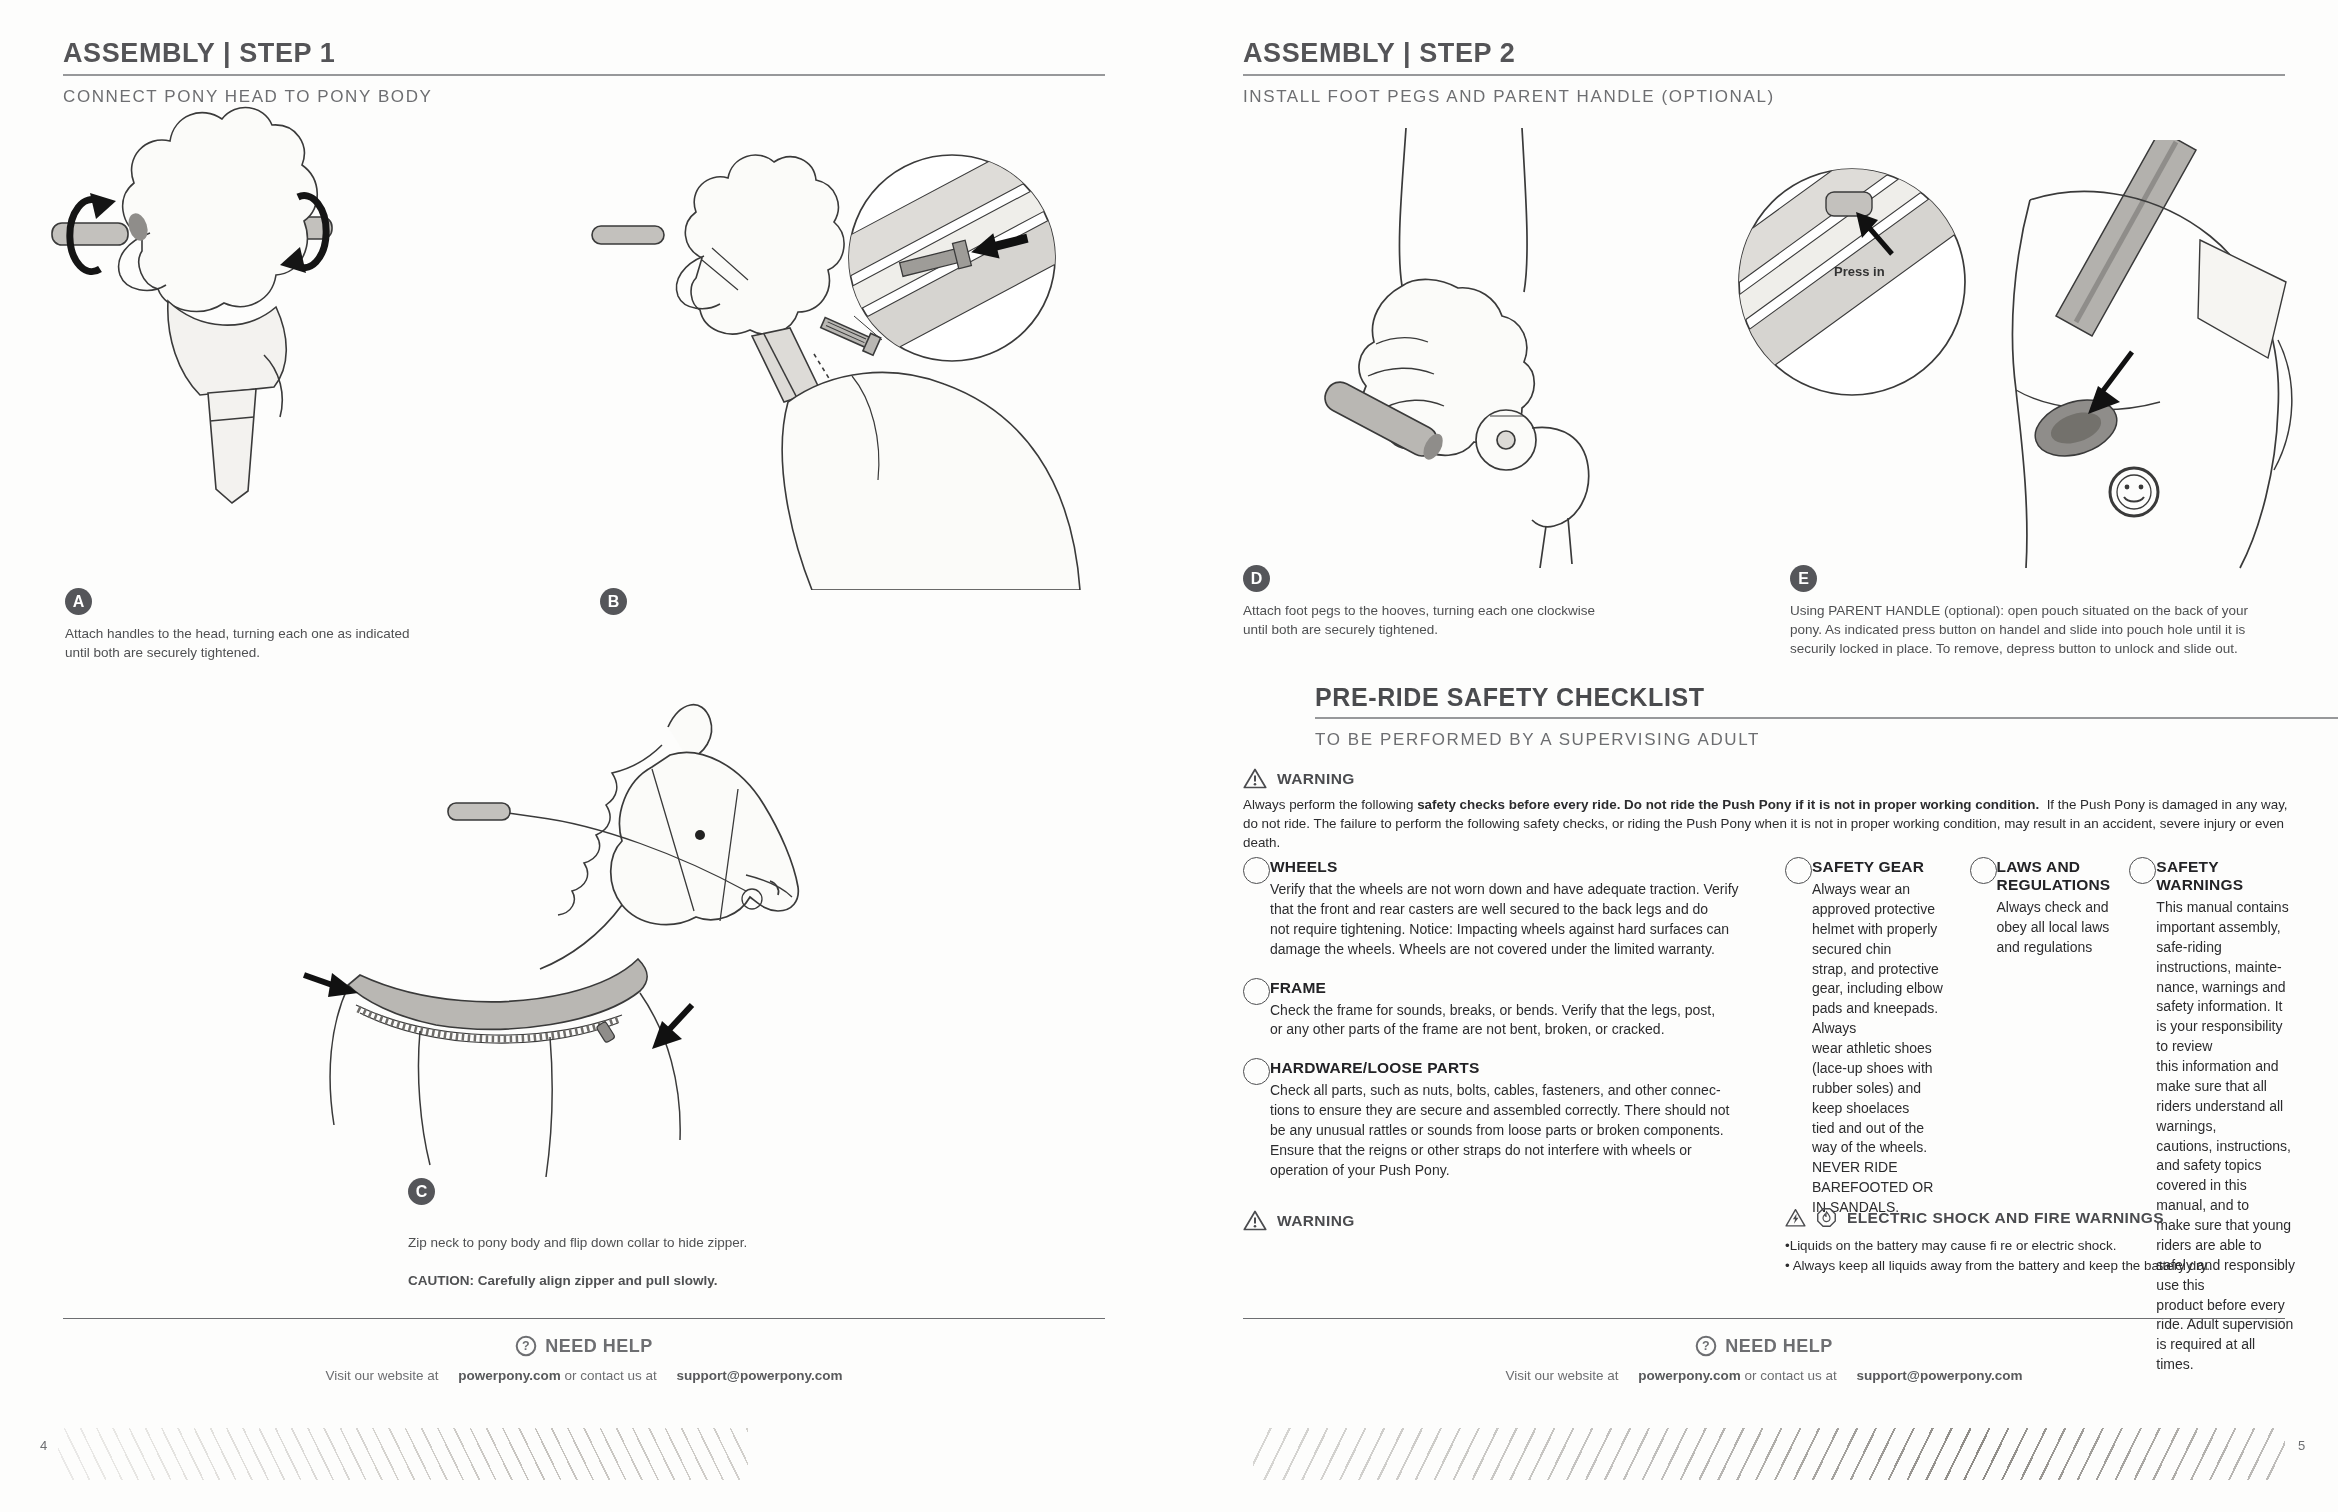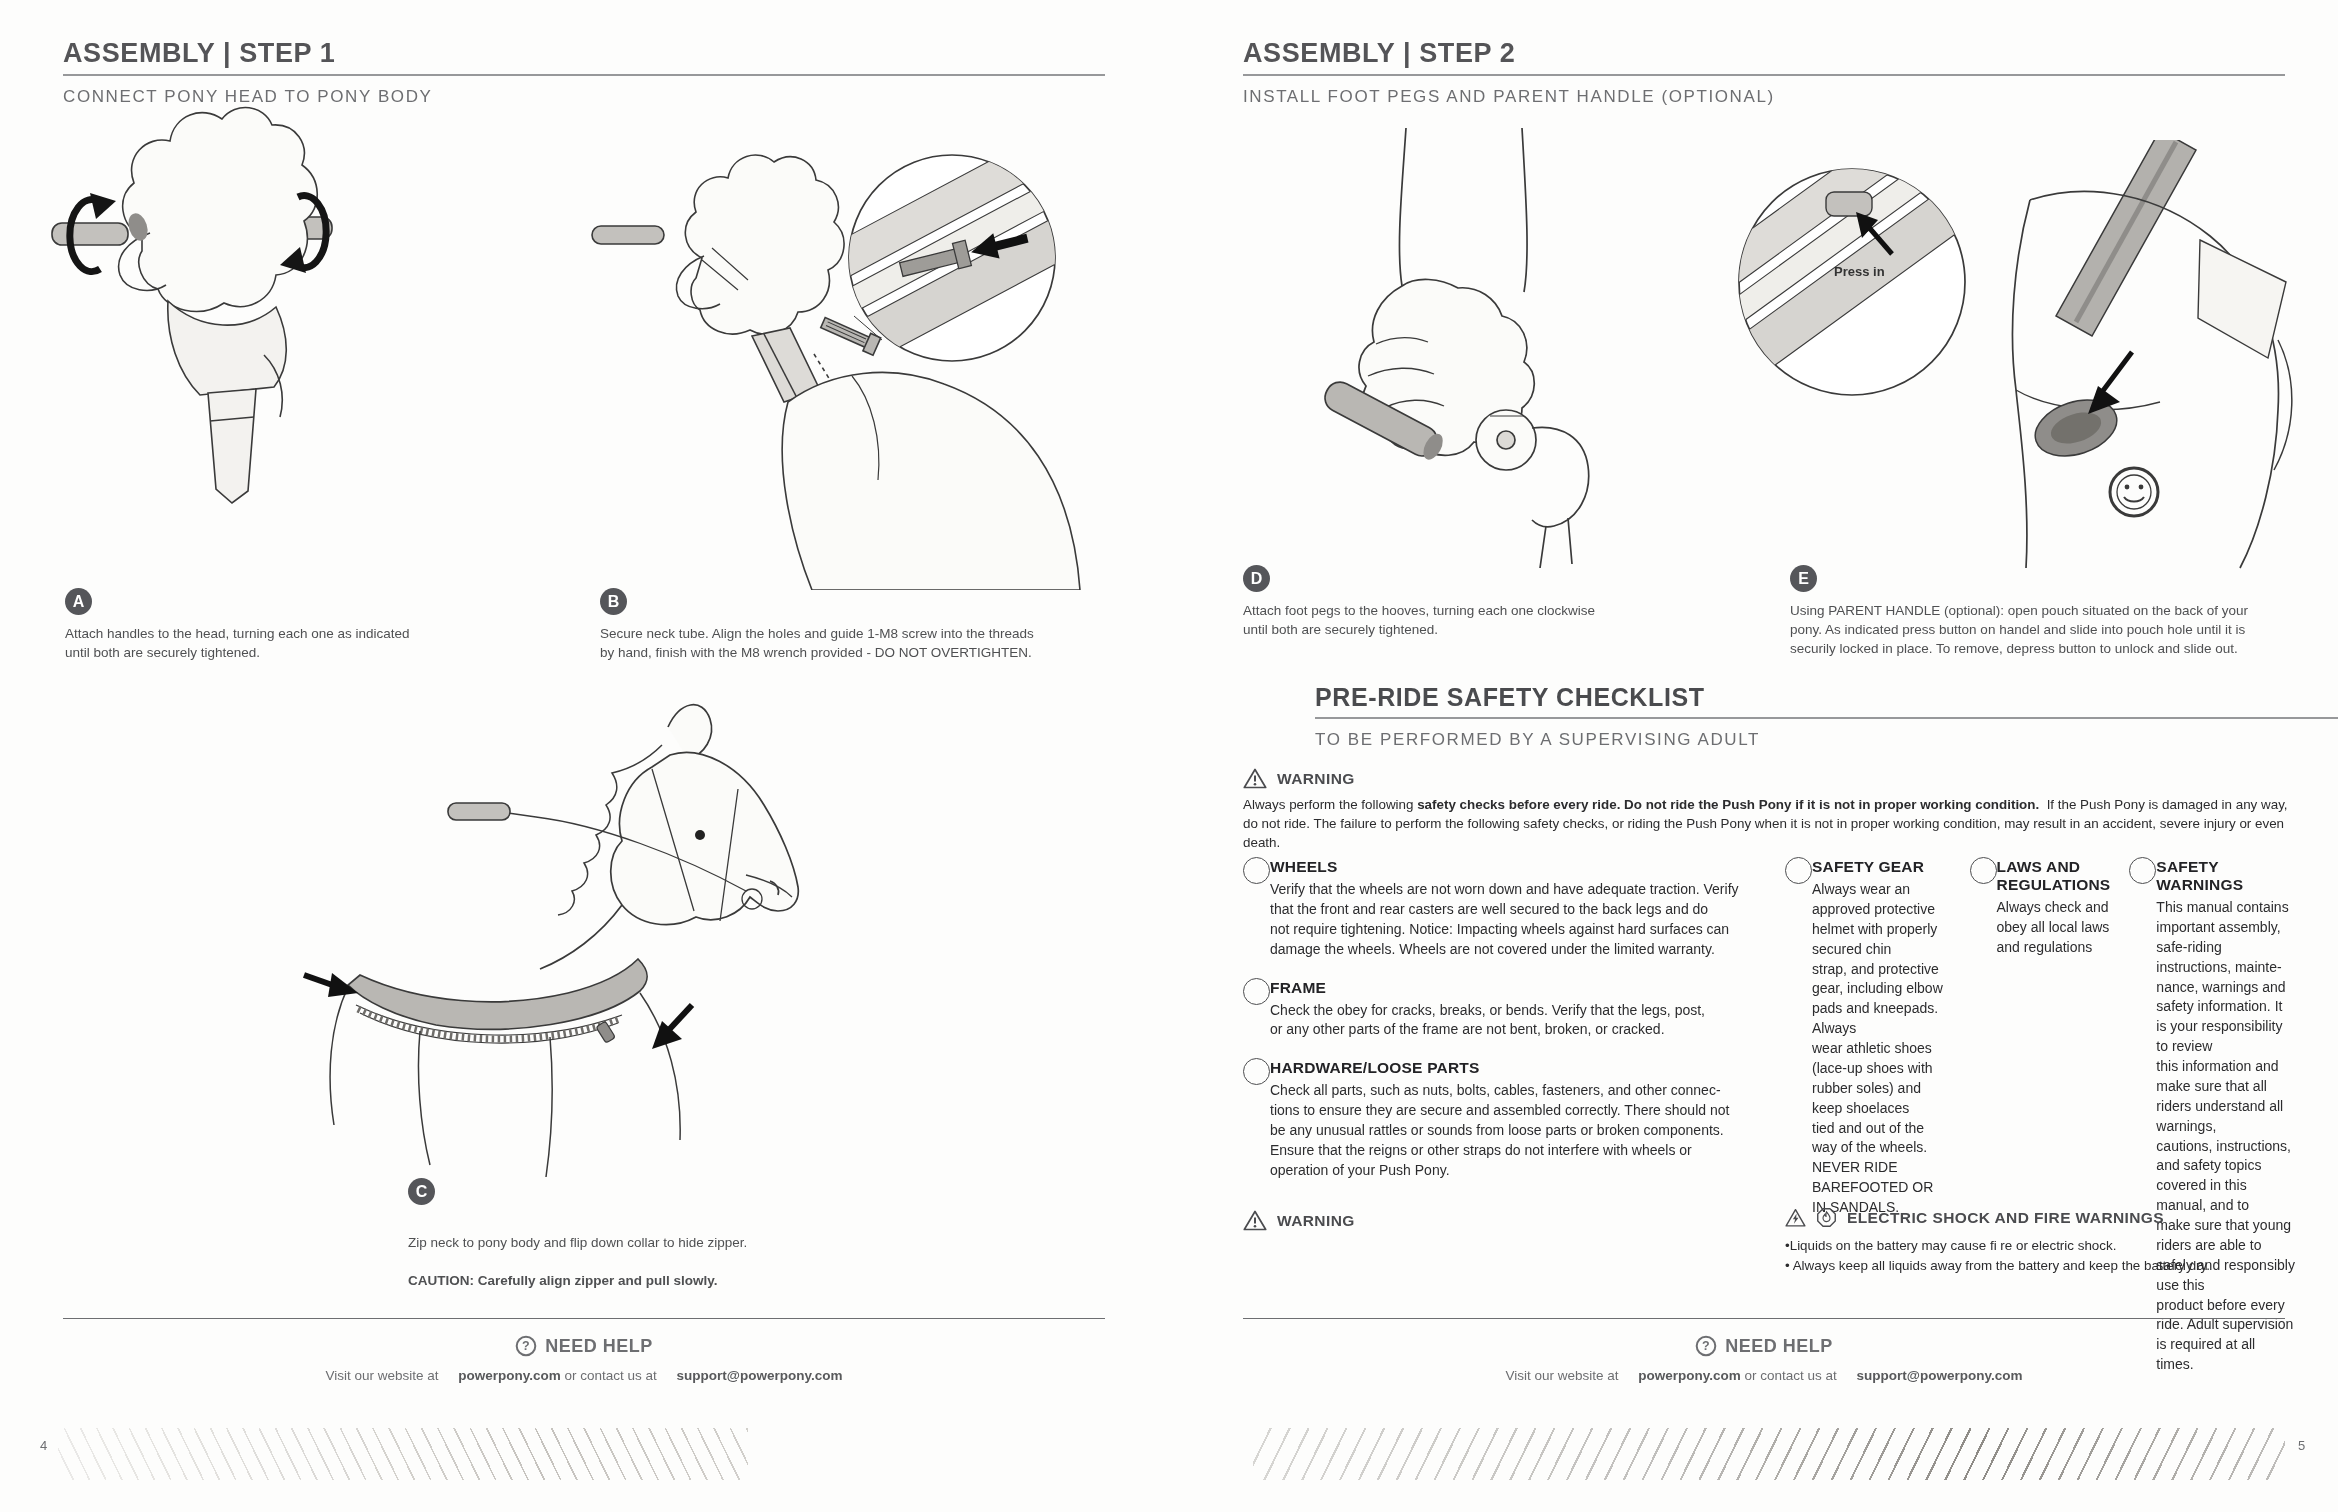--- a/index.html
+++ b/index.html
@@ -123,22 +123,20 @@
   </svg>
 
   <div class="abs" style="left:65px;top:588px;width:380px;">
     <div class="badge">A</div>
     <div class="caption">Attach handles to the head, turning each one as indicated
 until both are securely tightened.</div>
   </div>
 
   <div class="abs" style="left:600px;top:588px;width:500px;">
     <div class="badge">B</div>
-    <div class="caption">Secure neck tube. Align the holes and guide 1-M8 screw into the threads
-by hand, finish with the M8 wrench provided - DO NOT OVERTIGHTEN.</div>
   </div>
 
   <svg class="abs" style="left:300px;top:685px;" width="530" height="500" viewBox="0 0 530 500">
     <g stroke="#3a3a3a" stroke-width="1.7" fill="none">
       <path d="M368,42 C380,16 402,12 410,34 C416,52 404,70 388,74" fill="#fbfbf9"></path>
       <path fill="#fbfbf9" d="M370,70 C400,60 440,80 464,120 C480,146 494,178 498,202 C500,216 492,226 478,226 C466,226 458,218 450,212 C440,230 416,240 396,232 C370,246 338,240 322,220 C306,200 308,170 322,156 C314,130 326,96 352,82 Z"></path>
       <circle cx="400" cy="150" r="5" fill="#222" stroke="none"></circle>
       <path d="M470,196 c6,2 10,8 8,14"></path>
       <path d="M352,84 L394,226 M438,104 L420,236 M446,190 C470,196 484,204 492,212" stroke-width="1.3"></path>
       <circle cx="452" cy="214" r="10" stroke-width="1.3"></circle>
@@ -284,21 +282,21 @@
         <div class="check-body">Verify that the wheels are not worn down and have adequate traction.  Verify
 that the front and  rear casters are well secured to the back legs and do
 not require tightening. Notice: Impacting wheels against hard surfaces can
 damage the wheels.  Wheels are not covered under the limited warranty.</div>
       </div>
     </div>
     <div class="check-item">
       <div class="check-circle"></div>
       <div>
         <div class="check-heading">FRAME</div>
-        <div class="check-body">Check the obey for cracks, breaks, or bends. Verify that the legs, post,
+        <div class="check-body">Check the frame for sounds, breaks, or bends. Verify that the legs, post,
 or any other parts of the frame are not bent, broken, or cracked.</div>
       </div>
     </div>
     <div class="check-item">
       <div class="check-circle"></div>
       <div>
         <div class="check-heading">HARDWARE/LOOSE PARTS</div>
         <div class="check-body">Check all parts, such as nuts, bolts, cables, fasteners, and other connec-
 tions to ensure they are secure and assembled correctly. There should not
 be any unusual rattles or sounds from loose parts or broken components.

